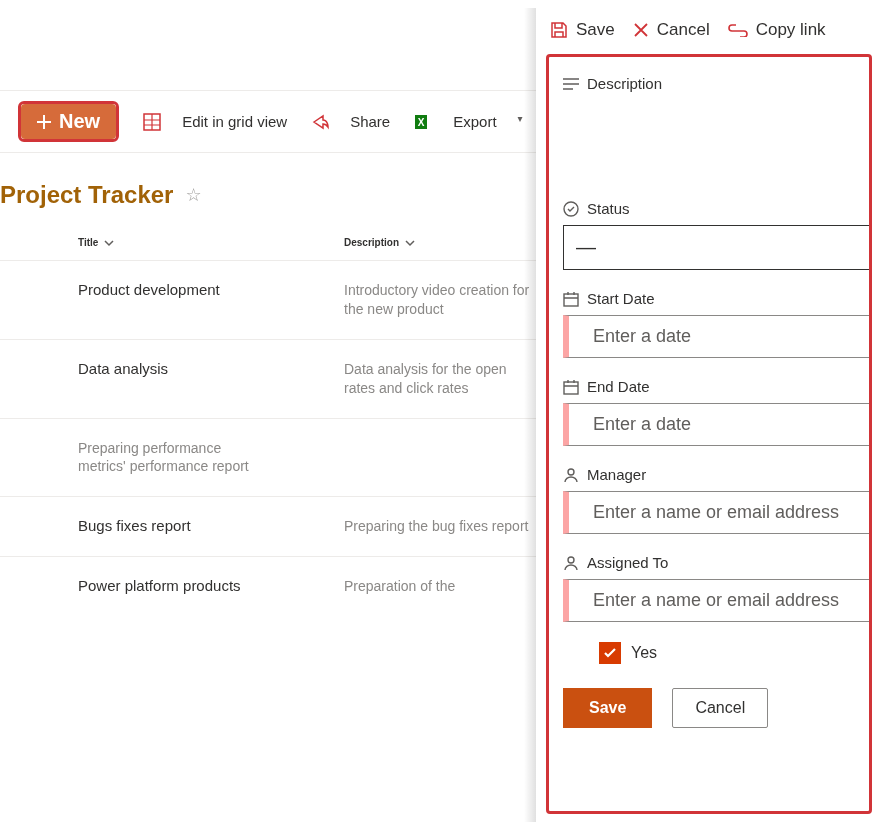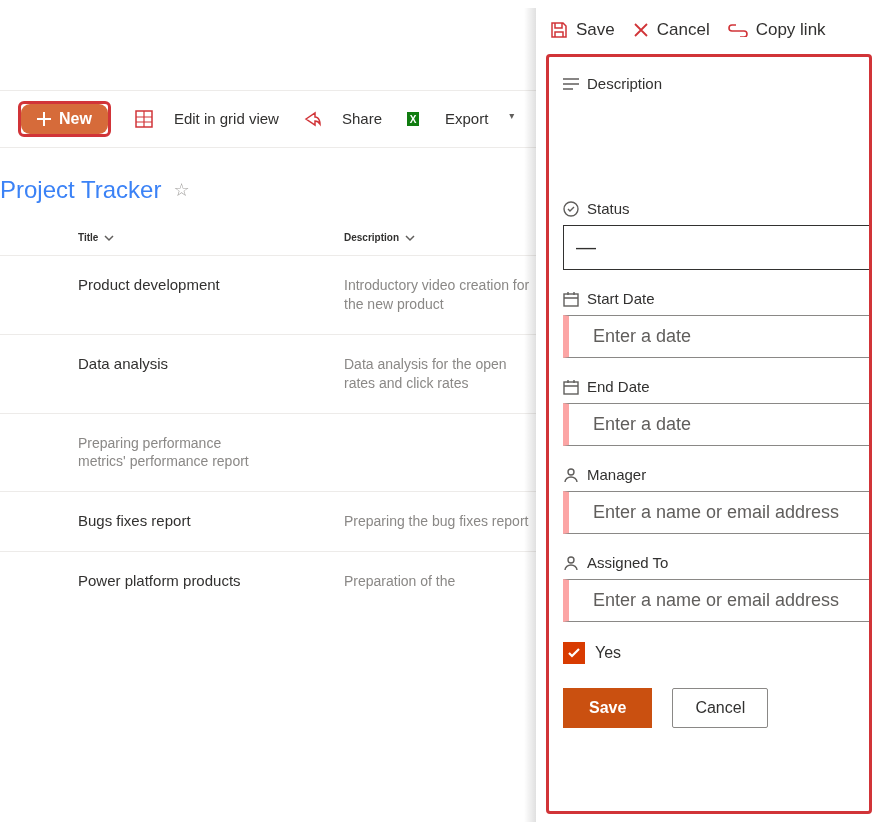--- a/index.html
+++ b/index.html
@@ -2,28 +2,28 @@
 <html><head>
 <meta charset="utf-8">
 <style>
   * { box-sizing: border-box; margin: 0; padding: 0; font-family: "Segoe UI", Arial, sans-serif; }
   body { width: 876px; height: 822px; overflow: hidden; position: relative; background: #fff; color: #323130; }
 
   
   .main { position: absolute; left: 0; top: 0; right: 0; bottom: 0; }
   .toolbar-row { display: flex; align-items: center; gap: 24px; padding: 10px 18px; border-top: 1px solid #edebe9; border-bottom: 1px solid #edebe9; margin-top: 90px; }
   .new-btn-wrap { border: 3px solid #d13438; border-radius: 6px; display: inline-block; }
-  .new-btn { background: #d66b3a; color: #fff; border: none; padding: 6px 16px; font-size: 16px; font-weight: 600; display: flex; align-items: center; gap: 8px; border-radius: 9px; }
+  .new-btn { background: #d66b3a; color: #fff; border: none; padding: 6px 16px; font-size: 20px; font-weight: 600; display: flex; align-items: center; gap: 8px; border-radius: 4px; }
   .tool-item { display: flex; gap: 21px; font-size: 15px; color: #323130; cursor: pointer; }
   .tool-item svg { color: #d13438; }
   .tool-item.export svg { color: #107c10; }
   .caret-down { color: #605e5c; font-size: 10px; }
 
   .list-title { display: flex; align-items: center; gap: 12px; padding: 28px 0 28px 0; }
-  .list-title h1 { font-size: 24px; font-weight: 400; color: #3b82f6; }
+  .list-title h1 { font-size: 24px; font-weight: 700; color: #a16207; }
   .star { color: #a19f9d; font-size: 18px; }
 
   .col-headers { display: flex; padding: 0 0 12px 78px; border-bottom: 1px solid #edebe9; font-size: 10px; font-weight: 600; color: #323130; }
   .col-title { width: 266px; display:flex; align-items:center; gap:6px; }
   .col-desc  { width: 200px; display:flex; align-items:center; gap:6px; }
 
   .row { display: flex; padding: 20px 0 20px 78px; border-bottom: 1px solid #edebe9; }
   .row .t { width: 266px; font-size: 15px; color: #323130; padding-right:12px; }
   .row .d { width: 200px; font-size: 14px; color: #8a8886; line-height: 1.35; padding-right:12px; }
 
@@ -36,21 +36,21 @@
 
   .panel-inner { border: 3px solid #d13438; border-radius: 4px; margin: 0 4px 0 10px; padding: 18px 0 18px 14px; height: 760px; overflow: hidden; }
   .fld { margin-bottom: 20px; }
   .fld-label { display: flex; align-items: center; gap: 8px; font-size: 15px; color: #323130; margin-bottom: 8px; }
   .fld-label svg { color: #605e5c; }
   .desc-body { height: 80px; }
   .input { width: 100%; border: 1px solid #8a8886; border-left:6px solid #fca5a5; border-right:none; padding: 10px 24px; font-size: 18px; color: #323130; }
   .input::placeholder { color: #605e5c; }
   .status-input { border:1px solid #323130; border-right:none; padding:10px 12px; font-size:20px; color:#323130; letter-spacing:-2px; }
 
-  .chk-row { display:flex; align-items:center; gap:10px; }
+  .chk-row { display:flex; align-items:center; gap:10px;margin-left:36px; }
   .chk { width:22px; height:22px; background:#d83b01; display:flex; align-items:center; justify-content:center; }
   .chk svg { color:#fff; }
 
   .panel-btns { display:flex; gap:20px; margin-top:24px; }
   .btn-primary { background:#ca5010; color:#fff; border:none; padding:10px 26px; font-size:16px; font-weight:600; }
   .btn-secondary { background:#fff; color:#323130; border:1px solid #8a8886; padding:10px 22px; font-size:16px; border-radius:2px; }
 
   .chev { width:10px; height:10px; }
 </style>
 </head>

